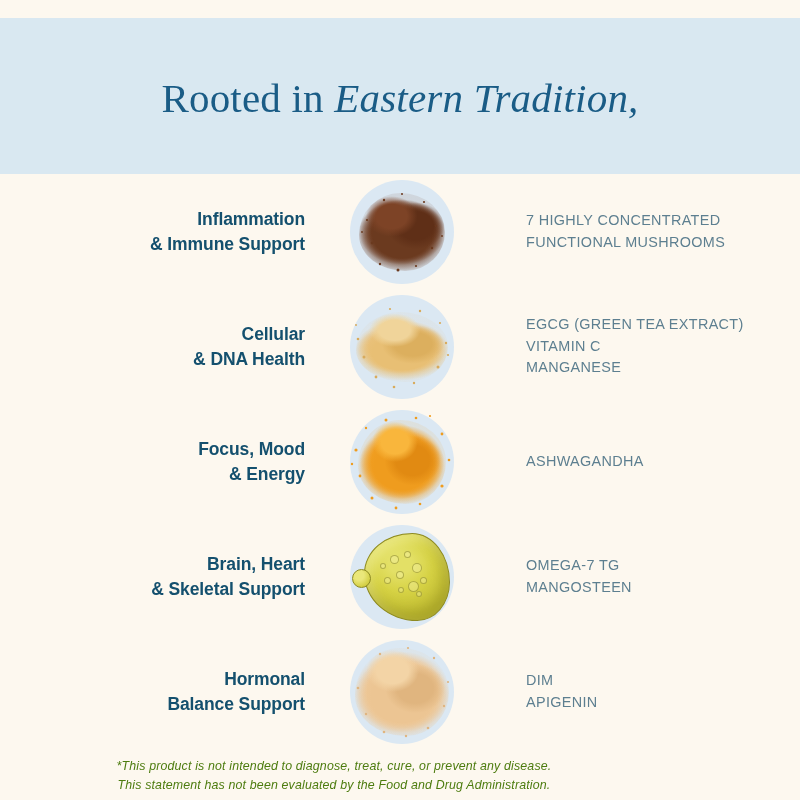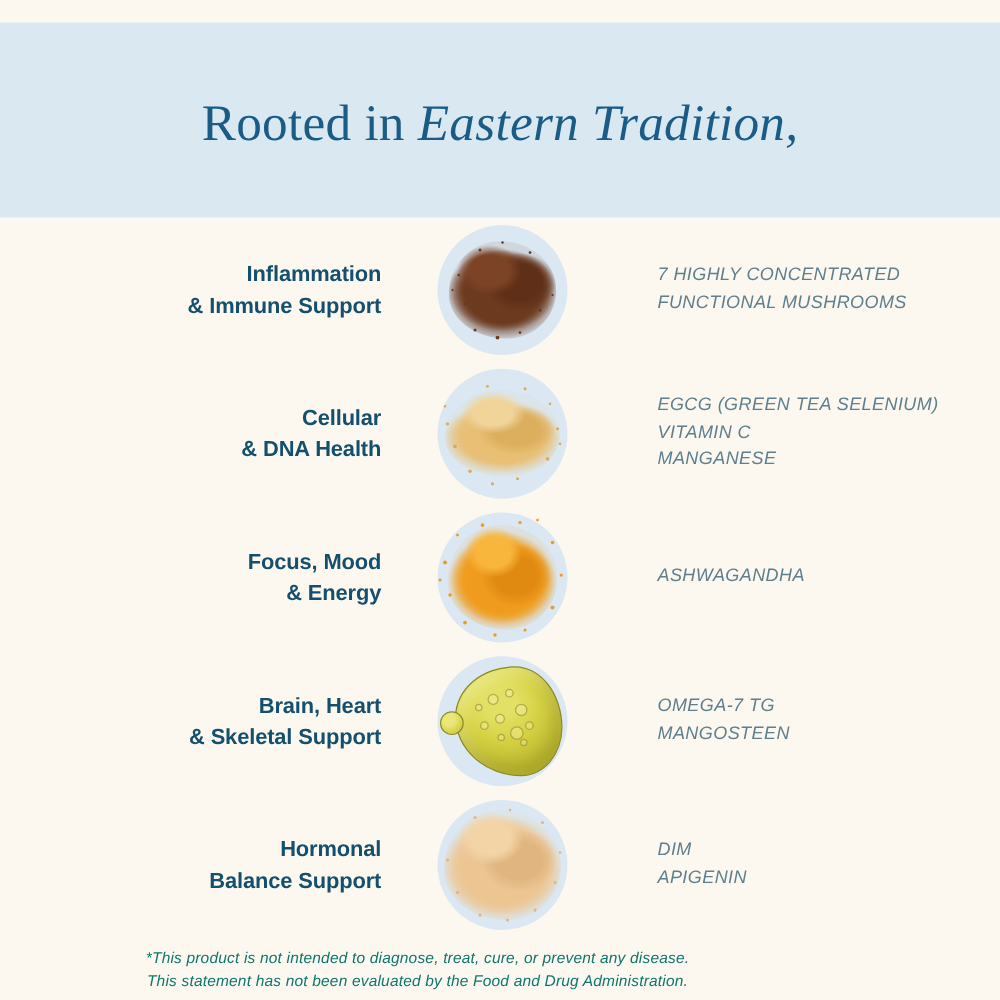--- a/index.html
+++ b/index.html
@@ -60,21 +60,21 @@
   }
   .row-items{
     flex:1;
     color:#5d7f90;
     font-size:14.4px;
     line-height:1.52;
     letter-spacing:.35px;
     padding-left:28px;
     box-sizing:border-box;
   }
-  .row-items div{white-space:nowrap;font-style:italic;}
+  .row-items div{white-space:nowrap;}
 
   
   .disc{
     position:relative;
     width:104px;height:104px;
   }
   .disc .plate{
     position:absolute;left:0;top:0;
     width:104px;height:104px;border-radius:50%;
     background:#dbe8f3;
@@ -146,21 +146,21 @@
   .bub{
     position:absolute;border-radius:50%;
     border:1px solid rgba(130,125,30,.55);
     background:rgba(255,253,200,.30);
   }
 
   
   .footer{
     position:absolute;left:0;right:0;bottom:22px;
     text-align:center;
-    color:#0f766e;
+    color:#4d7c0f;
     font-style:italic;
     font-size:12.4px;
     line-height:1.58;
     letter-spacing:.15px;
   }
 </style>
 </head>
 <body>
 
 <div class="page">
@@ -227,21 +227,21 @@
                 <circle cx="90" cy="28" r="1.1"></circle>
               <circle cx="70" cy="16" r="1.2"></circle>
                 <circle cx="40" cy="14" r="1.1"></circle>
               <circle cx="6" cy="30" r="1"></circle>
                 <circle cx="98" cy="60" r="1.1"></circle>
             </g>
           </svg>
         </div>
       </div>
       <div class="row-items">
-        <div>EGCG (GREEN TEA SELENIUM)</div>
+        <div>EGCG (GREEN TEA EXTRACT)</div>
         <div>VITAMIN C</div>
         <div>MANGANESE</div>
       </div>
     </div>
 
     <div class="row">
       <div class="row-label">
         <div>Focus, Mood</div>
         <div>&amp; Energy</div>
       </div>

